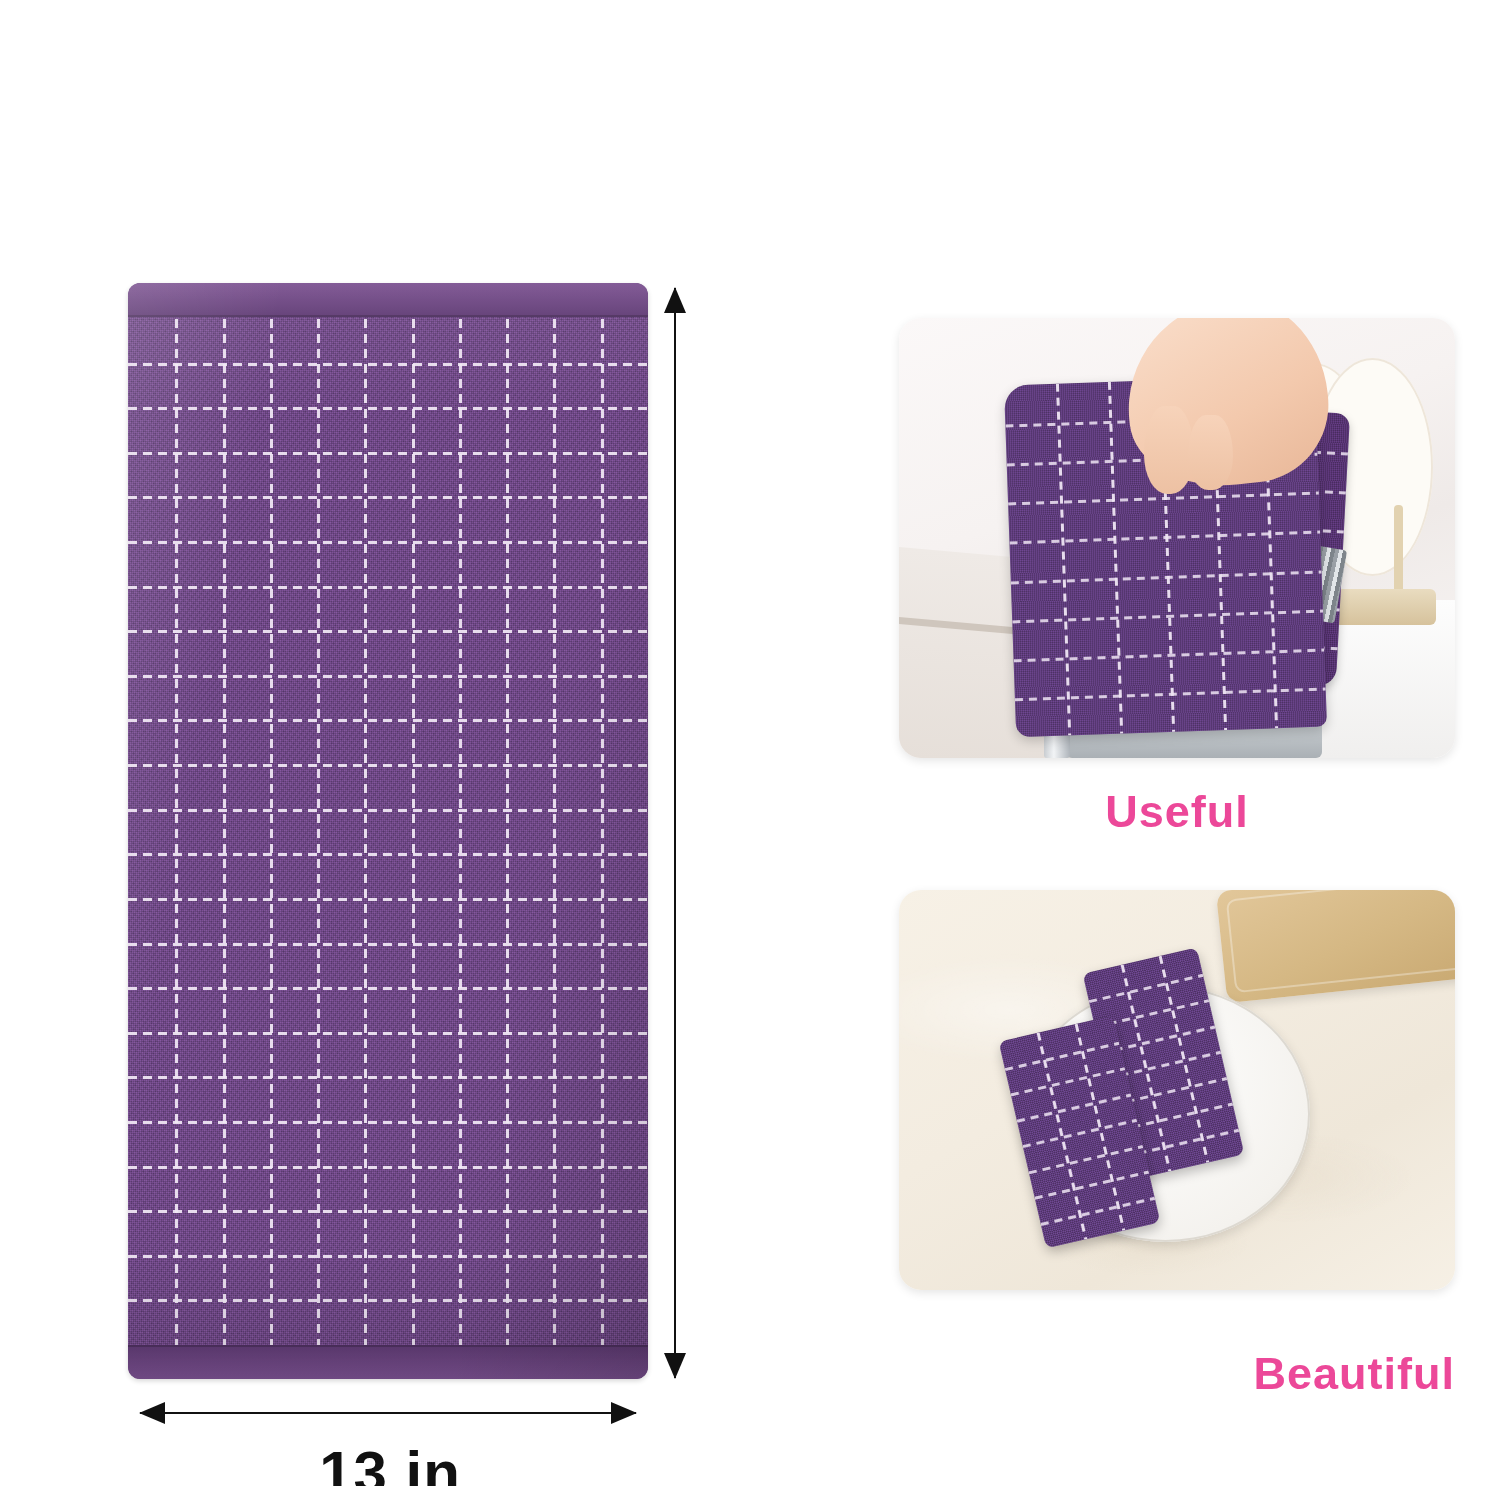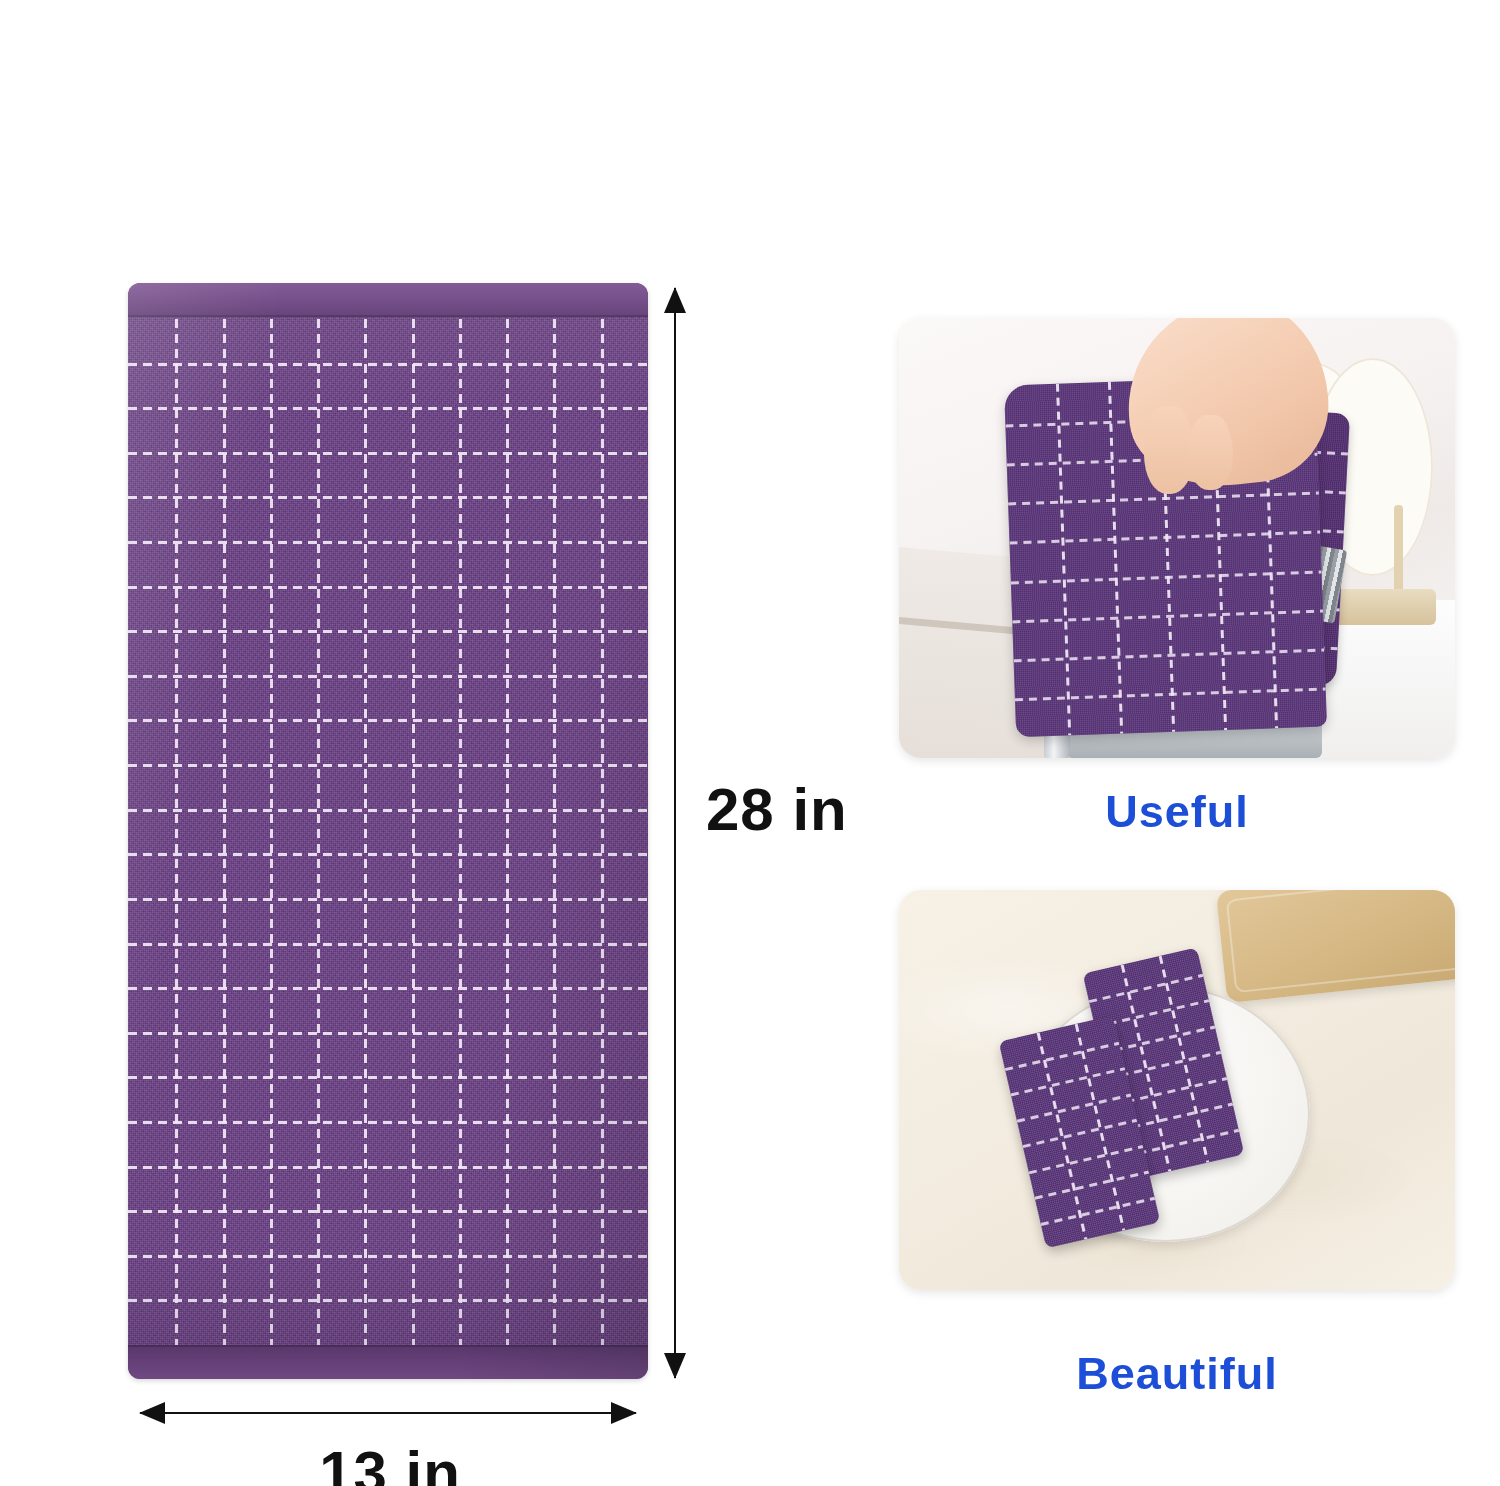--- a/index.html
+++ b/index.html
@@ -100,24 +100,24 @@
 
   
   .photo{
     position:absolute;left:899px;width:556px;
     border-radius:22px;overflow:hidden;
   }
   .photo.one{top:318px;height:440px;}
   .photo.two{top:890px;height:400px;}
   .caption{
     position:absolute;left:899px;width:556px;text-align:center;
-    font-size:45px;font-weight:bold;color:#1d4ed8;letter-spacing:1px;
+    font-size:45px;font-weight:bold;color:#ec4899;letter-spacing:1px;
   }
   .caption.one{top:786px;}
-  .caption.two{top:1348px;}
+  .caption.two{top:1348px;text-align:right;}
 
   
   .p1-bg{position:absolute;inset:0;background:
       linear-gradient(160deg,#fbf8f8 0%,#f6f2f1 38%,#efeae8 60%,#faf8f7 100%);}
   .p1-counter{position:absolute;left:0;top:52%;width:58%;height:48%;
       background:linear-gradient(180deg,#efeae6 0%,#e6dfd9 100%);transform:skewY(5deg);transform-origin:left top;}
   .p1-counteredge{position:absolute;left:0;top:68%;width:30%;height:7px;background:#cfc6bd;transform:skewY(5deg);transform-origin:left top;}
   .p1-sink{position:absolute;right:0;bottom:0;width:46%;height:36%;background:linear-gradient(180deg,#fdfdfd,#f0efee);border-top-left-radius:40px;}
   .p1-rack{position:absolute;right:4%;top:9%;width:32%;height:62%;}
   .p1-plate{position:absolute;border-radius:50%;background:#fdfbf6;box-shadow:inset 0 0 0 2px #eee6da;}
@@ -233,21 +233,20 @@
         <div class="hem-line" style="top:0"></div>
       </div>
       <div class="towel-shade"></div>
     </div>
   </div>
 
   <div class="dim-v">
     <div class="head up"></div>
     <div class="head down"></div>
   </div>
-  <div class="dim-v-label">28 in</div>
 
   <div class="dim-h">
     <div class="head left"></div>
     <div class="head right"></div>
   </div>
   <div class="dim-h-label">13 in</div>
 
   <div class="photo one panel-shadow">
     <div class="p1-bg"></div>
     <div class="p1-counter"></div>

